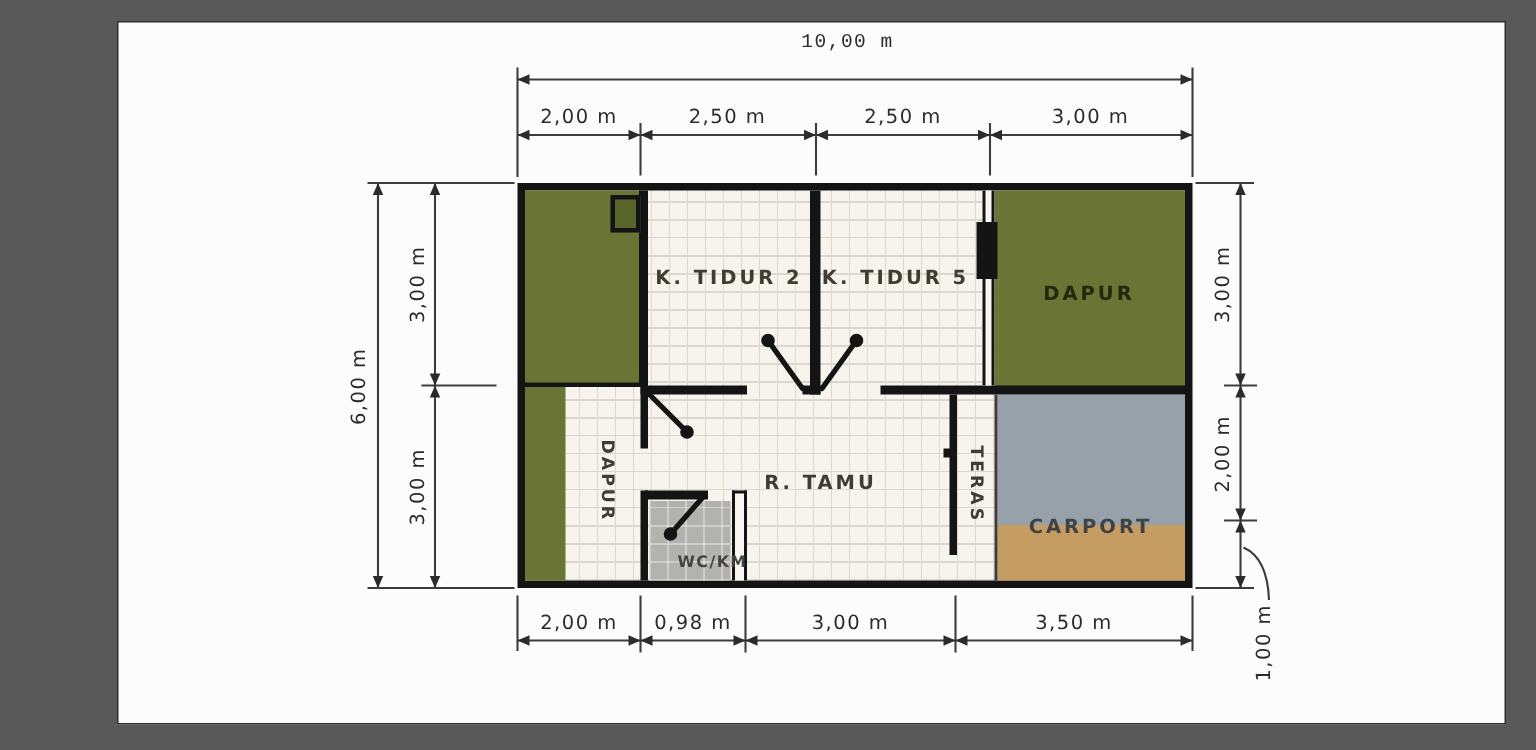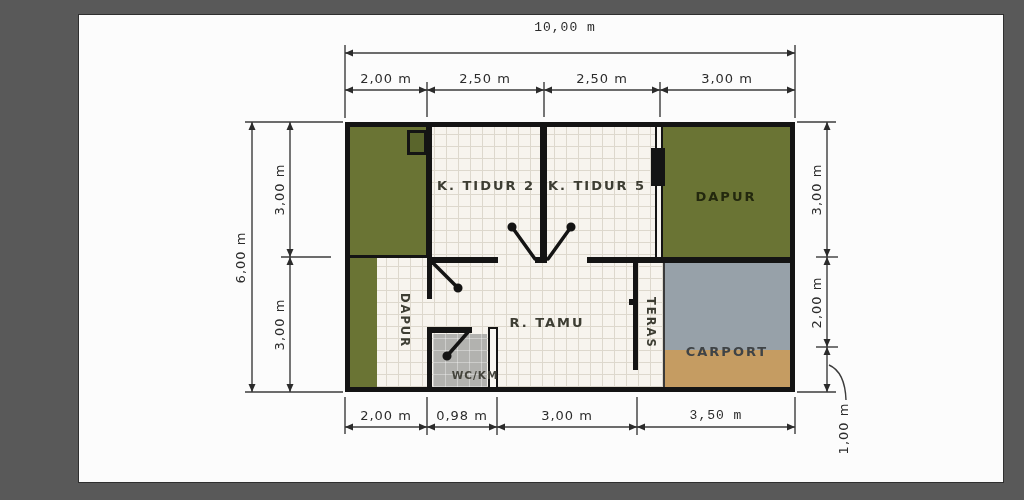--- a/index.html
+++ b/index.html
@@ -155,21 +155,21 @@
 
   <div class="dimlabel" style="left:515px;top:20px;font-family:Liberation Mono, monospace;">10,00 m</div>
   <div class="dimlabel" style="left:336px;top:71px;">2,00 m</div>
   <div class="dimlabel" style="left:435px;top:71px;">2,50 m</div>
   <div class="dimlabel" style="left:552px;top:71px;">2,50 m</div>
   <div class="dimlabel" style="left:677px;top:71px;">3,00 m</div>
 
   <div class="dimlabel" style="left:336px;top:408px;">2,00 m</div>
   <div class="dimlabel" style="left:412px;top:408px;">0,98 m</div>
   <div class="dimlabel" style="left:517px;top:408px;">3,00 m</div>
-  <div class="dimlabel" style="left:666px;top:408px;font-family:Liberation Mono, monospace;">3,50 m</div>
+  <div class="dimlabel" style="left:666px;top:408px;">3,50 m</div>
 
   <div class="dimlabel rot" style="left:205px;top:250px;">6,00 m</div>
   <div class="dimlabel rot" style="left:244px;top:182px;">3,00 m</div>
   <div class="dimlabel rot" style="left:244px;top:317px;">3,00 m</div>
 
   <div class="dimlabel rot" style="left:781px;top:182px;">3,00 m</div>
   <div class="dimlabel rot" style="left:781px;top:295px;">2,00 m</div>
   <div class="dimlabel rot" style="left:808px;top:421px;">1,00 m</div>
 
 </div>

